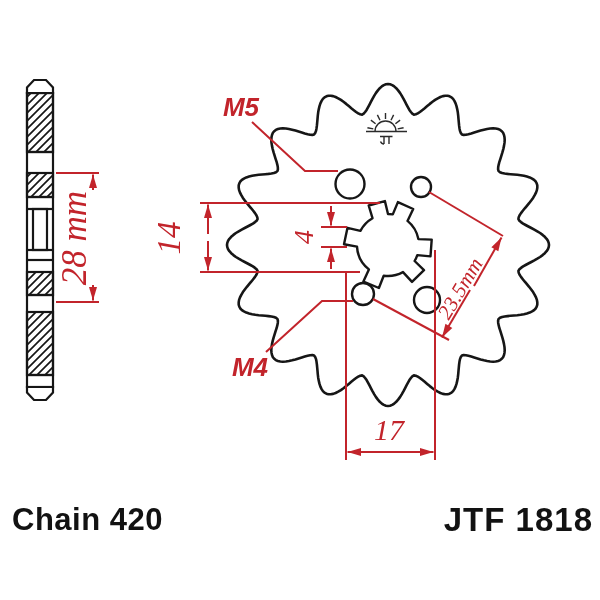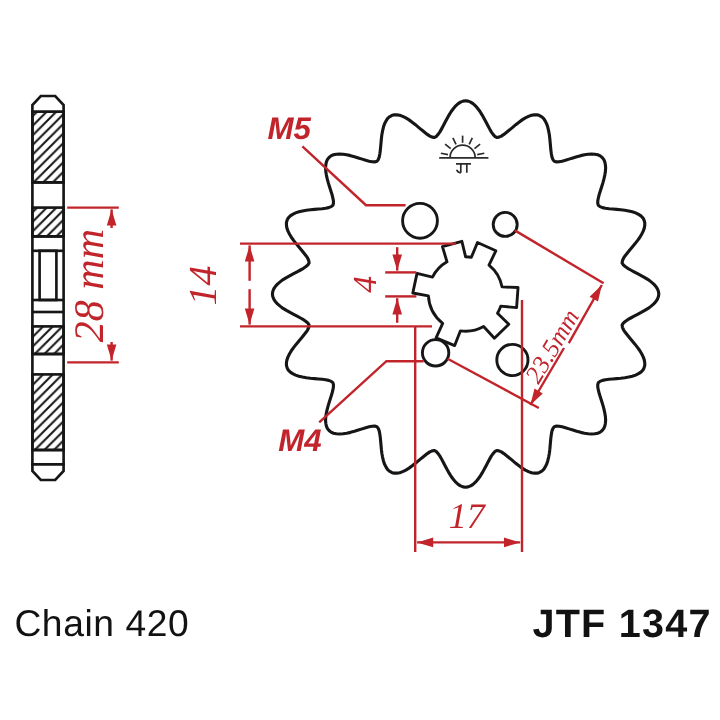--- a/index.html
+++ b/index.html
@@ -1,19 +1,19 @@
 <!DOCTYPE html>
 <html><head>
 <meta charset="utf-8">
 <style>
   html,body{margin:0;padding:0;background:#fff;}
   .canvas{position:relative;width:600px;height:600px;background:#ffffff;overflow:hidden;
           font-family:"Liberation Sans",sans-serif;}
   .canvas svg{position:absolute;left:0;top:0;}
-  .chain-label{position:absolute;left:12px;top:502px;font-size:31px;font-weight:normal;
+  .chain-label{position:absolute;left:12px;top:502px;font-size:31px;font-weight:bold;
                color:#121212;letter-spacing:0.5px;}
   .part-number{position:absolute;right:7px;top:501px;font-size:33px;font-weight:bold;
                color:#121212;letter-spacing:1px;}
   text{text-anchor:middle;}
   .t-red{fill:#c2242b;}
   .ser{font-family:"Liberation Serif","DejaVu Serif",serif;font-style:italic;}
   .san{font-family:"Liberation Sans",sans-serif;font-style:italic;font-weight:bold;}
 </style>
 </head>
 <body>
@@ -117,14 +117,14 @@
   <text class="t-red ser" transform="translate(86,238) rotate(-90)" font-size="35">28 mm</text>
   <text class="t-red ser" transform="translate(180,238) rotate(-90)" font-size="33">14</text>
   <text class="t-red ser" transform="translate(313,237) rotate(-90)" font-size="28">4</text>
   <text class="t-red ser" transform="translate(389,440)" font-size="30">17</text>
   <text class="t-red ser" transform="translate(466,292) rotate(-59)" font-size="21">23.5mm</text>
   <text class="t-red san" transform="translate(241,116)" font-size="26">M5</text>
   <text class="t-red san" transform="translate(250,376)" font-size="26">M4</text>
 </svg>
 
 <div class="chain-label">Chain 420</div>
-<div class="part-number">JTF 1347</div>
+<div class="part-number">JTF 1818</div>
 </div>
 
 </body></html>

